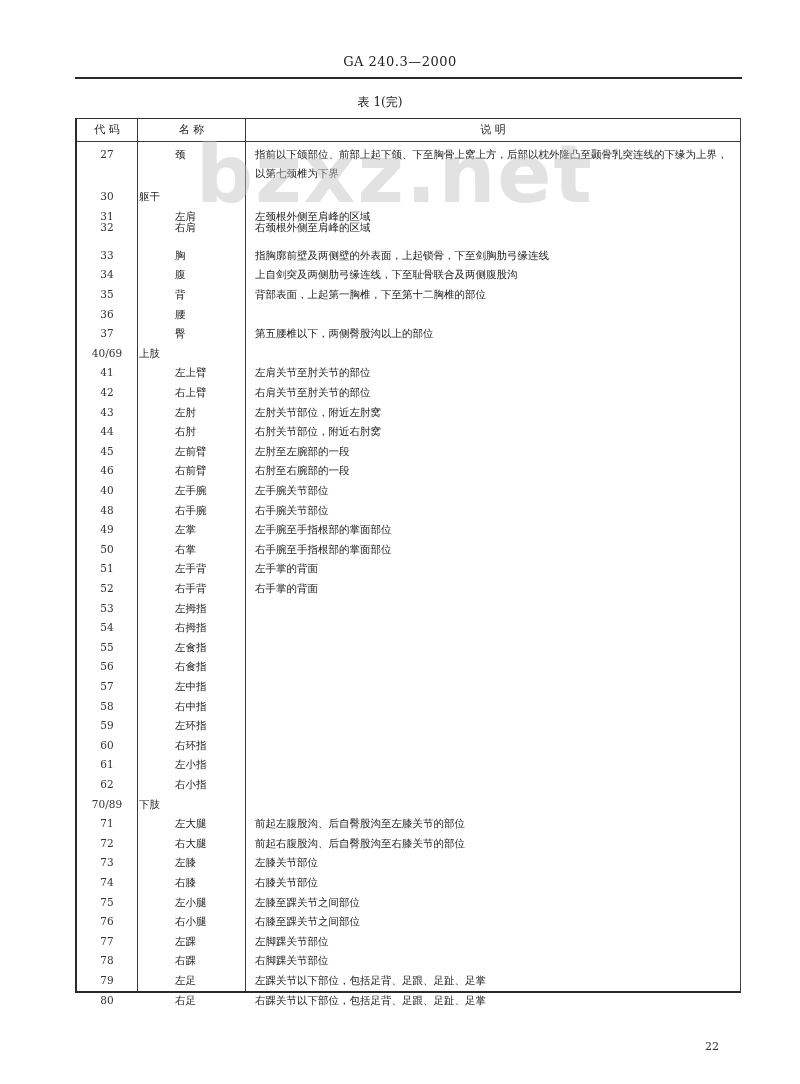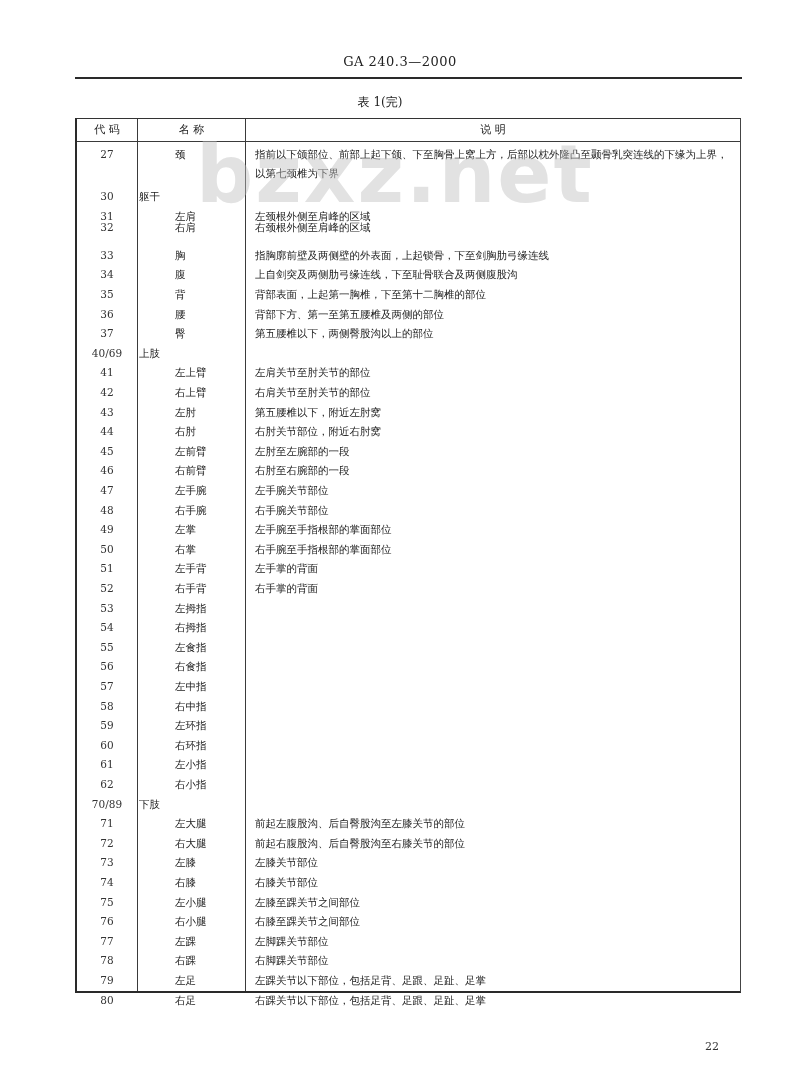--- a/index.html
+++ b/index.html
@@ -70,21 +70,20 @@
         <span class="desc">上自剑突及两侧肋弓缘连线，下至耻骨联合及两侧腹股沟</span>
       </div>
       <div class="row" style="top: 166px;">
         <span class="code">35</span>
         <span class="name sub">背</span>
         <span class="desc">背部表面，上起第一胸椎，下至第十二胸椎的部位</span>
       </div>
       <div class="row" style="top: 185.6px;">
         <span class="code">36</span>
         <span class="name sub">腰</span>
-        <span class="desc">背部下方、第一至第五腰椎及两侧的部位</span>
       </div>
       <div class="row" style="top: 205.2px;">
         <span class="code">37</span>
         <span class="name sub">臀</span>
         <span class="desc">第五腰椎以下，两侧臀股沟以上的部位</span>
       </div>
       <div class="row" style="top: 224.8px;">
         <span class="code">40/69</span>
         <span class="name">上肢</span>
         <span class="desc"></span>
@@ -95,39 +94,39 @@
         <span class="desc">左肩关节至肘关节的部位</span>
       </div>
       <div class="row" style="top: 264px;">
         <span class="code">42</span>
         <span class="name sub">右上臂</span>
         <span class="desc">右肩关节至肘关节的部位</span>
       </div>
       <div class="row" style="top: 283.6px;">
         <span class="code">43</span>
         <span class="name sub">左肘</span>
-        <span class="desc">第五腰椎以下，附近左肘窝</span>
+        <span class="desc">左肘关节部位，附近左肘窝</span>
       </div>
       <div class="row" style="top: 303.2px;">
         <span class="code">44</span>
         <span class="name sub">右肘</span>
         <span class="desc">右肘关节部位，附近右肘窝</span>
       </div>
       <div class="row" style="top: 322.8px;">
         <span class="code">45</span>
         <span class="name sub">左前臂</span>
         <span class="desc">左肘至左腕部的一段</span>
       </div>
       <div class="row" style="top: 342.4px;">
         <span class="code">46</span>
         <span class="name sub">右前臂</span>
         <span class="desc">右肘至右腕部的一段</span>
       </div>
       <div class="row" style="top: 362px;">
-        <span class="code">47</span>
+        <span class="code">40</span>
         <span class="name sub">左手腕</span>
         <span class="desc">左手腕关节部位</span>
       </div>
       <div class="row" style="top: 381.6px;">
         <span class="code">48</span>
         <span class="name sub">右手腕</span>
         <span class="desc">右手腕关节部位</span>
       </div>
       <div class="row" style="top: 401.2px;">
         <span class="code">49</span>

